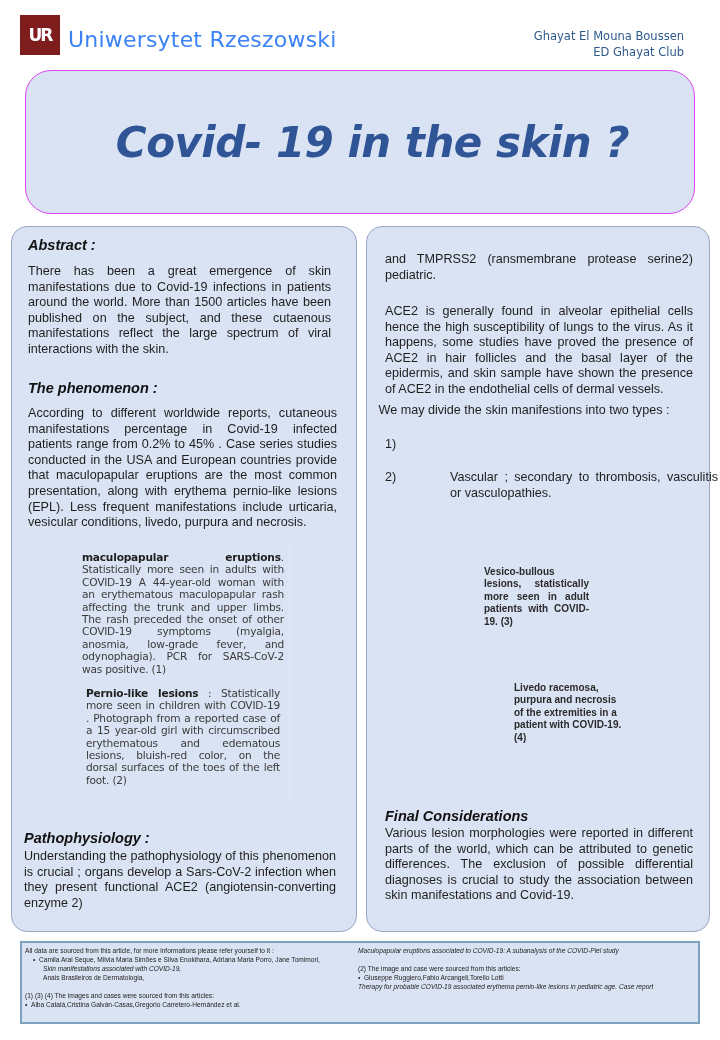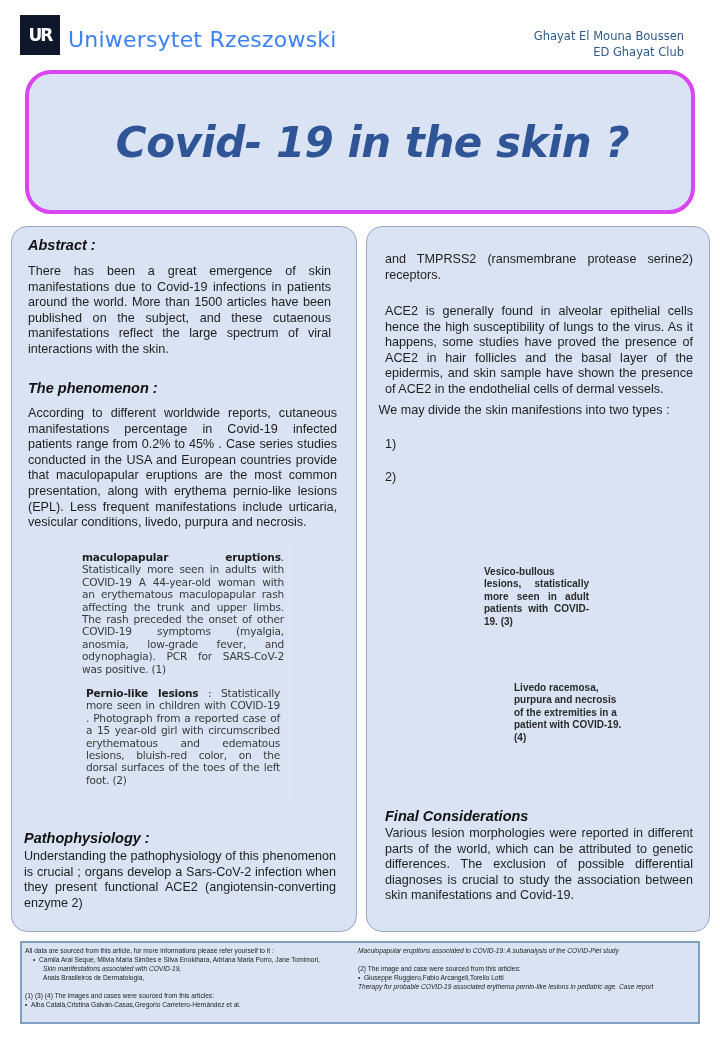--- a/index.html
+++ b/index.html
@@ -1,25 +1,25 @@
 <!DOCTYPE html>
 <html><head>
 <meta charset="utf-8">
 <style>
   * { box-sizing: border-box; margin: 0; padding: 0; }
   html, body { width: 720px; height: 1040px; background: #ffffff; overflow: hidden; }
   body { position: relative; font-family: "Liberation Sans", sans-serif; color: #1e1e1e; }
 
-  .logo-box { position: absolute; left: 20px; top: 15px; width: 40px; height: 40px; background: #0f172a; display: flex; align-items: center; justify-content: center; }
+  .logo-box { position: absolute; left: 20px; top: 15px; width: 40px; height: 40px; background: #7f1d1d; display: flex; align-items: center; justify-content: center; }
   .logo-glyph { color: #ffffff; font-weight: bold; font-size: 17px; letter-spacing: -2px; font-family: "DejaVu Sans", sans-serif; }
   .uni-name { position: absolute; left: 68px; top: 27px; font-size: 22px; color: #3b82f6; font-family: "DejaVu Sans", sans-serif; letter-spacing: 0.2px; }
 
   .author { position: absolute; right: 36px; top: 28px; text-align: right; font-size: 11.5px; line-height: 16px; color: #2e5a8a; font-family: "DejaVu Sans", sans-serif; }
 
-  .title-box { position: absolute; left: 25px; top: 70px; width: 670px; height: 144px; background: #dae3f3; border: 4px solid #d946ef; border-radius: 26px; display: flex; align-items: center; justify-content: center; padding-left: 25px; }
+  .title-box { position: absolute; left: 25px; top: 70px; width: 670px; height: 144px; background: #dae3f3; border: 1px solid #d946ef; border-radius: 26px; display: flex; align-items: center; justify-content: center; padding-left: 25px; }
   .title-text { font-family: "DejaVu Sans", sans-serif; font-weight: bold; font-style: italic; font-size: 42px; color: #2f5597; letter-spacing: -0.5px; }
 
   .panel { position: absolute; background: #dae3f3; border: 1px solid #9aa8c4; border-radius: 16px; }
   .panel-left { left: 11px; top: 226px; width: 346px; height: 706px; }
   .panel-right { left: 366px; top: 226px; width: 344px; height: 706px; }
 
   .sec-title { position: absolute; font-weight: bold; font-style: italic; font-size: 14.5px; color: #111111; }
   .body-text { position: absolute; font-size: 12.6px; line-height: 15.6px; text-align: justify; color: #1e1e1e; }
 
   .img-ph { position: absolute; background: #dae3f3; }
@@ -70,29 +70,30 @@
 </div>
 <div class="caption" style="left:86px; top:687px; width:194px;">
   <b>Pernio-like lesions</b><span> : Statistically more seen in children with COVID-19 . Photograph from a reported  case of a 15 year-old girl with circumscribed erythematous and edematous lesions, bluish-red color, on the dorsal surfaces of the toes of the left foot. (2)</span>
 </div>
 
 <div class="sec-title" style="left:24px; top:830px;">Pathophysiology :</div>
 <div class="body-text" style="left:24px; top:849px; width:312px;">Understanding the pathophysiology of this phenomenon is crucial ; organs develop  a Sars-CoV-2 infection when they present functional ACE2 (angiotensin-converting enzyme 2)</div>
 
 <div class="panel panel-right"></div>
 
-<div class="body-text" style="left:385px; top:252px; width:308px;">and TMPRSS2 (ransmembrane protease serine2) receptors.</div>
+<div class="body-text" style="left:385px; top:252px; width:308px;">and TMPRSS2 (ransmembrane protease serine2) pediatric.</div>
 <div class="body-text" style="left:385px; top:304px; width:308px;">ACE2 is generally found in alveolar epithelial cells hence the high susceptibility of lungs to the virus. As it happens, some studies have proved the presence of ACE2 in hair follicles and the basal layer of the epidermis, and skin sample have shown the presence of ACE2 in the endothelial cells of dermal vessels.</div>
 <div class="body-text" style="left:364px; top:403px; width:320px; text-align:center;">We may divide the skin manifestions into two types :</div>
 
 <div class="list-row" style="left:385px; top:437px; width:335px; height:32px;">
   <span class="list-num">1)</span>
 </div>
 <div class="list-row" style="left:385px; top:470px; width:335px; height:32px;">
   <span class="list-num">2)</span>
+  <span class="list-txt">Vascular ; secondary to thrombosis, vasculitis or vasculopathies.</span>
 </div>
 
 <div class="caption-r" style="left:484px; top:566px; width:105px;">
   <b>Vesico-bullous lesions,</b><span> statistically more seen in adult patients with COVID-19. (3)</span>
 </div>
 <div class="caption-r" style="left:484px; top:682px; width:108px; text-align:left;margin-left:30px;">
   <b>Livedo racemosa, purpura and necrosis</b><span> of the extremities in a patient with COVID-19. (4)</span>
 </div>
 
 <div class="sec-title" style="left:385px; top:808px;">Final Considerations</div>

